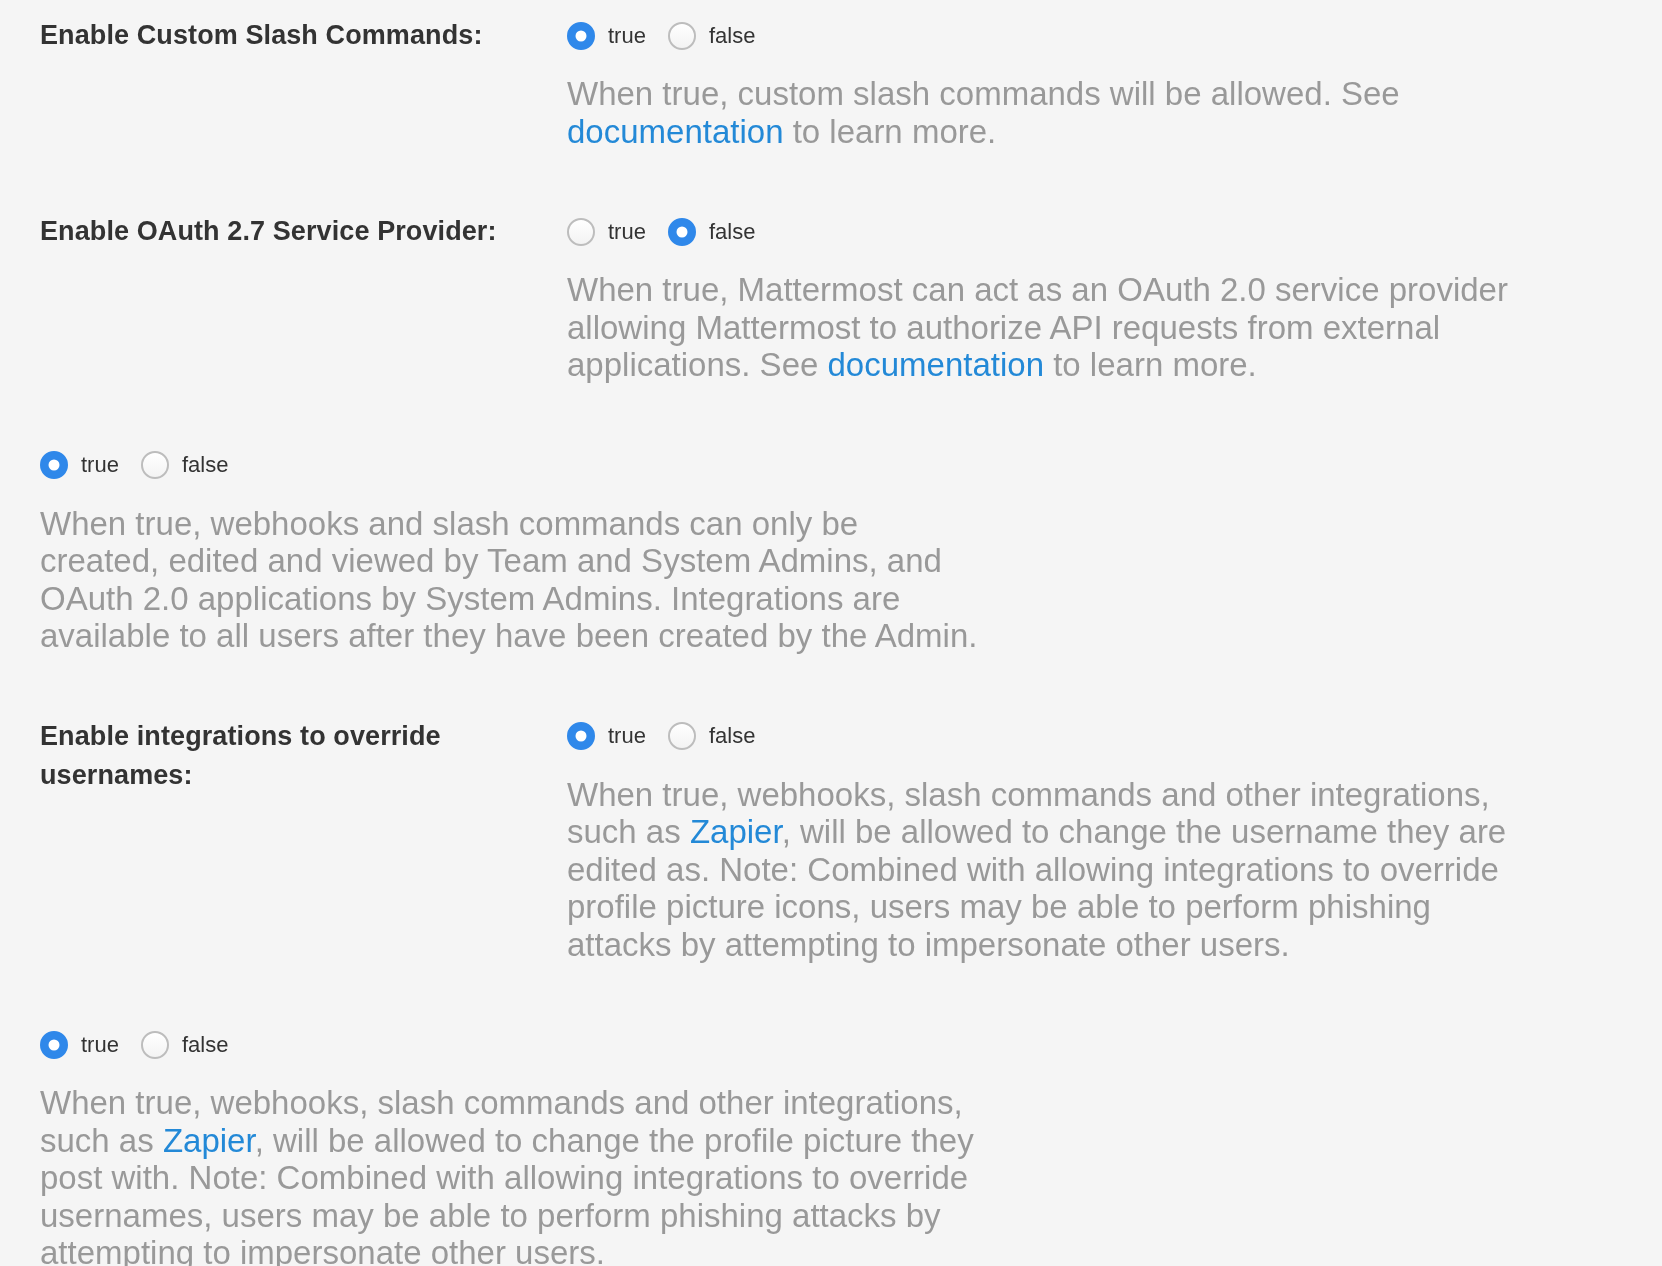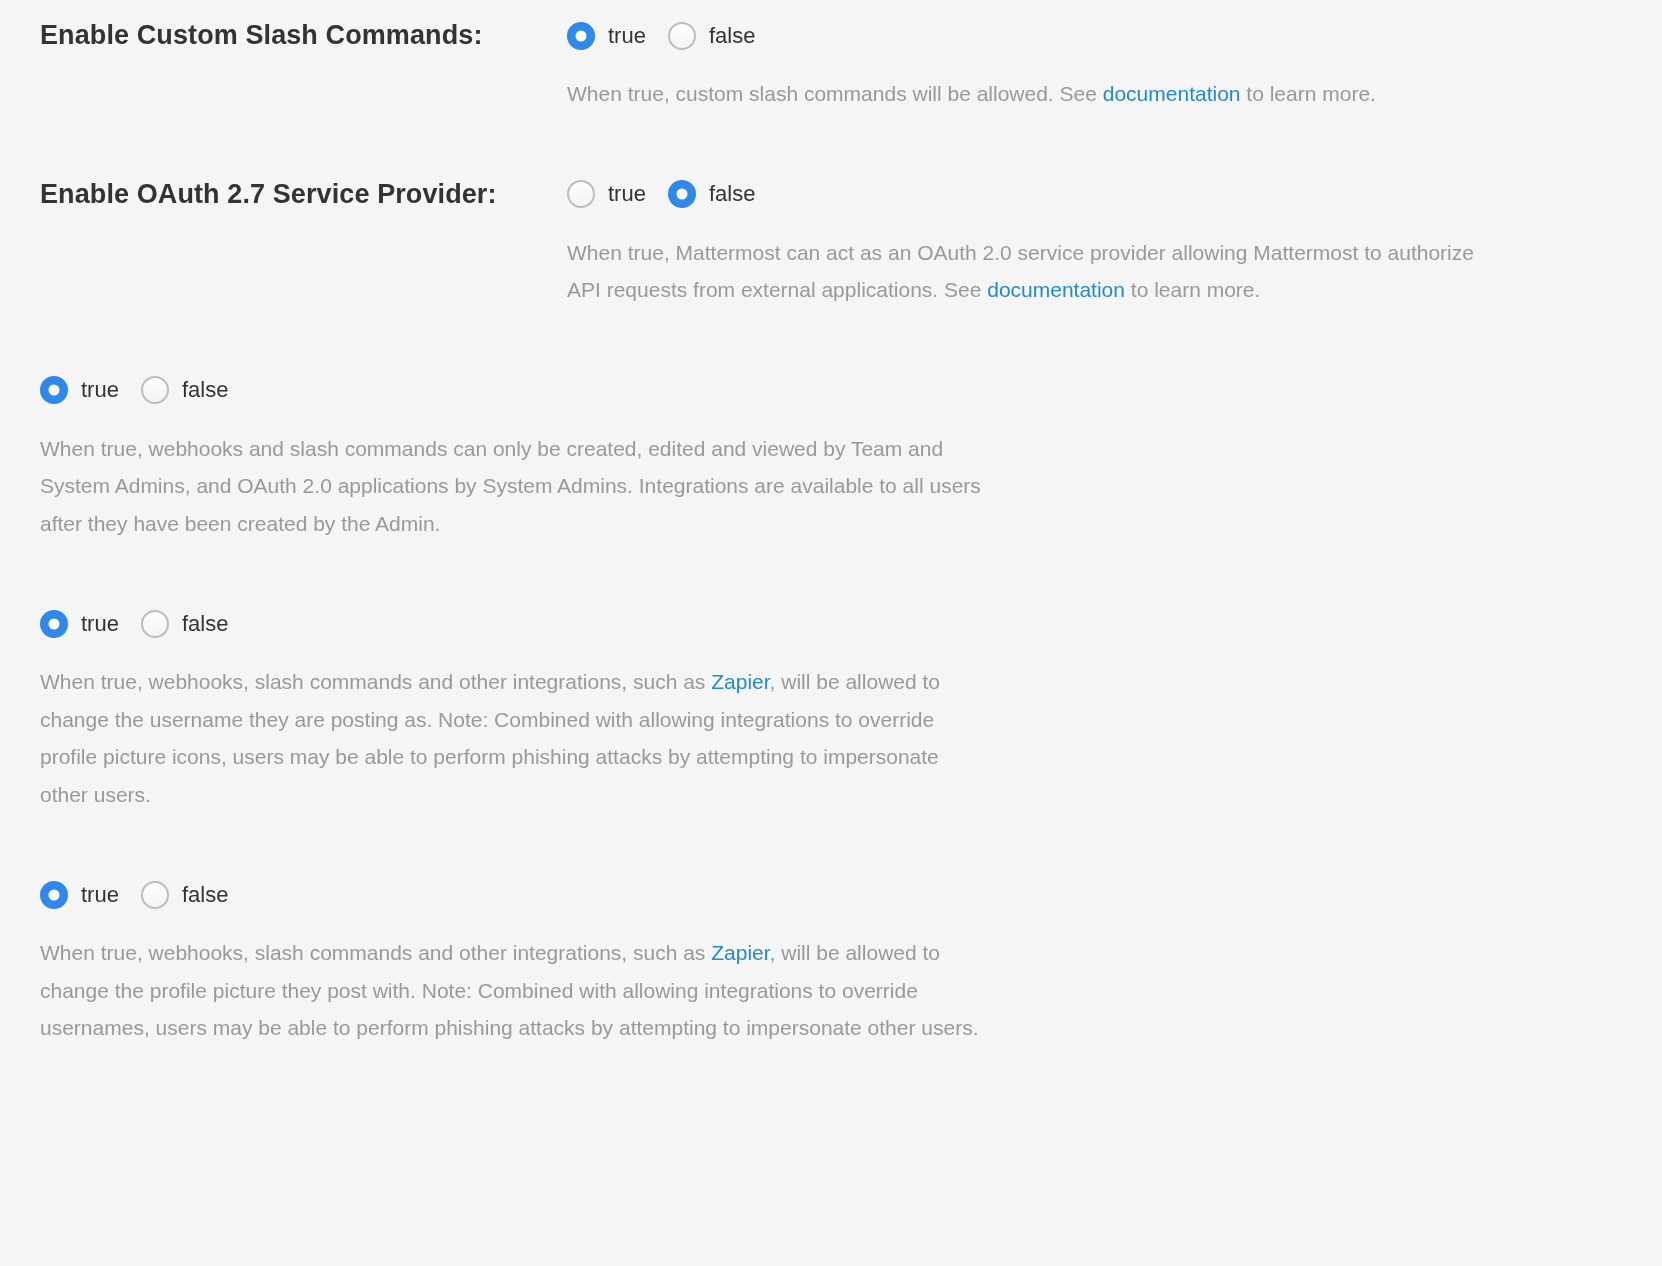--- a/index.html
+++ b/index.html
@@ -75,21 +75,21 @@
     left: 50%;
     transform: translate(-50%, -50%);
   }
   .radio-text {
     margin-left: 13px;
     font-size: 22px;
     color: #333333;
   }
   .setting-help {
     margin-top: 20px;
-    font-size: 21px;
+    font-size: 33px;
     line-height: 37.5px;
     color: #999999;
   }
   .setting-help a {
     color: #2389d7;
     text-decoration: none;
     cursor: pointer;
   }
 </style>
 </head>
@@ -140,32 +140,33 @@
         <label class="radio-option">
           <span class="radio-circle"></span>
           <span class="radio-text">false</span>
         </label>
       </div>
       <div class="setting-help"><span>When true, webhooks and slash commands can only be created, edited and viewed by Team and System Admins, and OAuth 2.0 applications by System Admins. Integrations are available to all users after they have been created by the Admin.</span></div>
     </div>
   </div>
 
   <div class="setting-row">
+    <div class="setting-label">Enable integrations to override usernames:</div>
     <div class="setting-control">
       <div class="radio-group">
         <label class="radio-option">
           <span class="radio-circle checked"></span>
           <span class="radio-text">true</span>
         </label>
         <label class="radio-option">
           <span class="radio-circle"></span>
           <span class="radio-text">false</span>
         </label>
       </div>
-      <div class="setting-help"><span>When true, webhooks, slash commands and other integrations, such as </span><a>Zapier</a><span>, will be allowed to change the username they are posting as. Note: Combined with allowing integrations to override profile picture icons, users may be able to perform phishing attacks by attempting to impersonate other users.</span></div>
+      <div class="setting-help"><span>When true, webhooks, slash commands and other integrations, such as </span><a>Zapier</a><span>, will be allowed to change the username they are edited as. Note: Combined with allowing integrations to override profile picture icons, users may be able to perform phishing attacks by attempting to impersonate other users.</span></div>
     </div>
   </div>
 
   <div class="setting-row">
     <div class="setting-control">
       <div class="radio-group">
         <label class="radio-option">
           <span class="radio-circle checked"></span>
           <span class="radio-text">true</span>
         </label>

